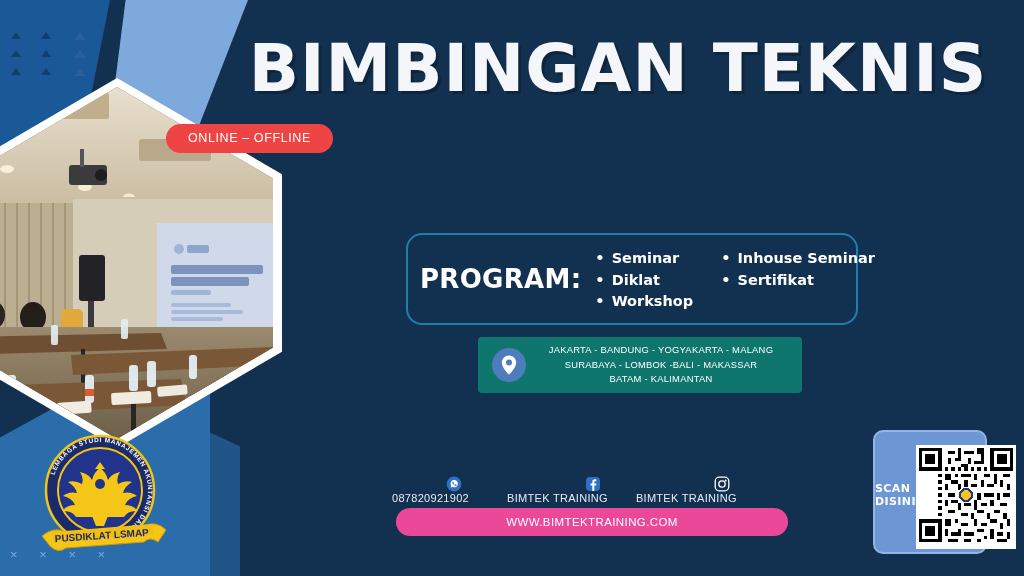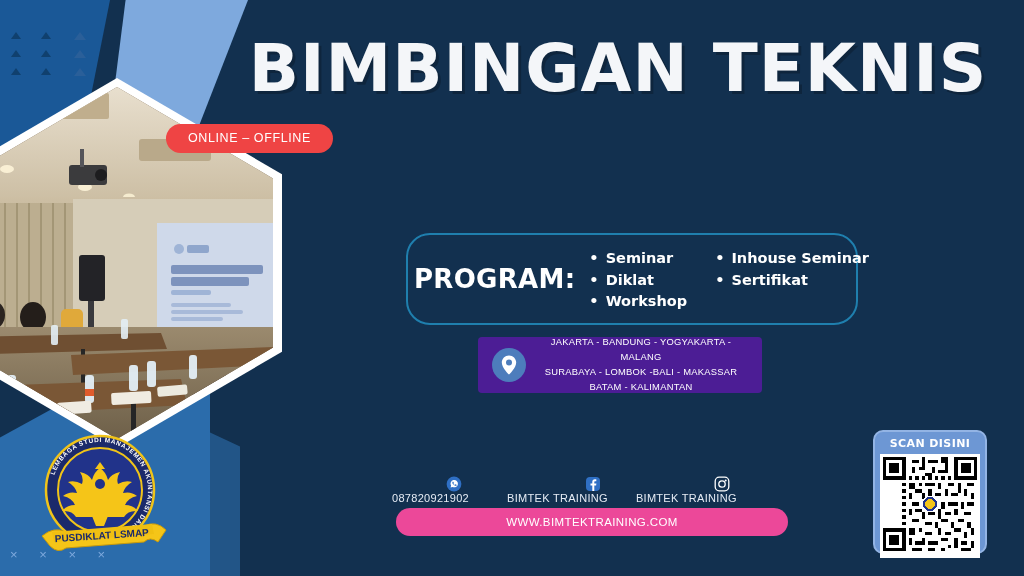--- a/index.html
+++ b/index.html
@@ -115,25 +115,25 @@
     text-align:center;
     font-family:"DejaVu Sans", sans-serif;
     text-shadow:3px 3px 0 rgba(0,0,0,.22);
   }
 
   
   .program-box {
     position:absolute; left:406px; top:233px;
     width:452px; height:92px;
     border:2.5px solid #1f7fae;
-    border-radius:24px;
+    border-radius:16px;
     z-index:6;
     display:flex;
     align-items:center;
-    padding-left:6px;
+    padding-left:12px;
   }
   .program-label {
     color:#ffffff;
     font-size:26px;
     font-weight:bold;
     letter-spacing:.3px;
     margin-right:14px;
     font-family:"DejaVu Sans", sans-serif;
   }
   .program-cols { display:flex; gap:28px; padding-top:2px; }
@@ -144,22 +144,22 @@
     font-weight:bold;
     line-height:1.42;
     white-space:nowrap;
     font-family:"DejaVu Sans", sans-serif;
   }
   .program-item::before { content:"\2022"; margin-right:7px; }
 
   
   .loc-box {
     position:absolute; left:478px; top:337px;
-    width:284px; height:56px;
-    background:#4c1d95;
+    width:324px; height:56px;
+    background:#0f766e;
     border-radius:4px;
     z-index:6;
     display:flex;
     align-items:center;
   }
   .loc-pin {
     width:34px; height:34px;
     border-radius:50%;
     background:#4d7dbc;
     margin-left:14px; margin-right:8px;
@@ -209,21 +209,21 @@
   }
 
   
   .qr-card {
     position:absolute; left:873px; top:430px;
     width:114px; height:124px;
     background:#6d97d4;
     border:2px solid #93b4e4;
     border-radius:10px;
     z-index:7;
-    display:flex; flex-direction:column; align-items:center;
+    display:flex; flex-direction:row; align-items:center;
     padding-top:5px;
   }
   .qr-title {
     color:#ffffff;
     font-size:11px;
     font-weight:bold;
     letter-spacing:.4px;
     font-family:"DejaVu Sans", sans-serif;
   }
   .qr-img { margin-top:4px; background:#fff; padding:3px; }

